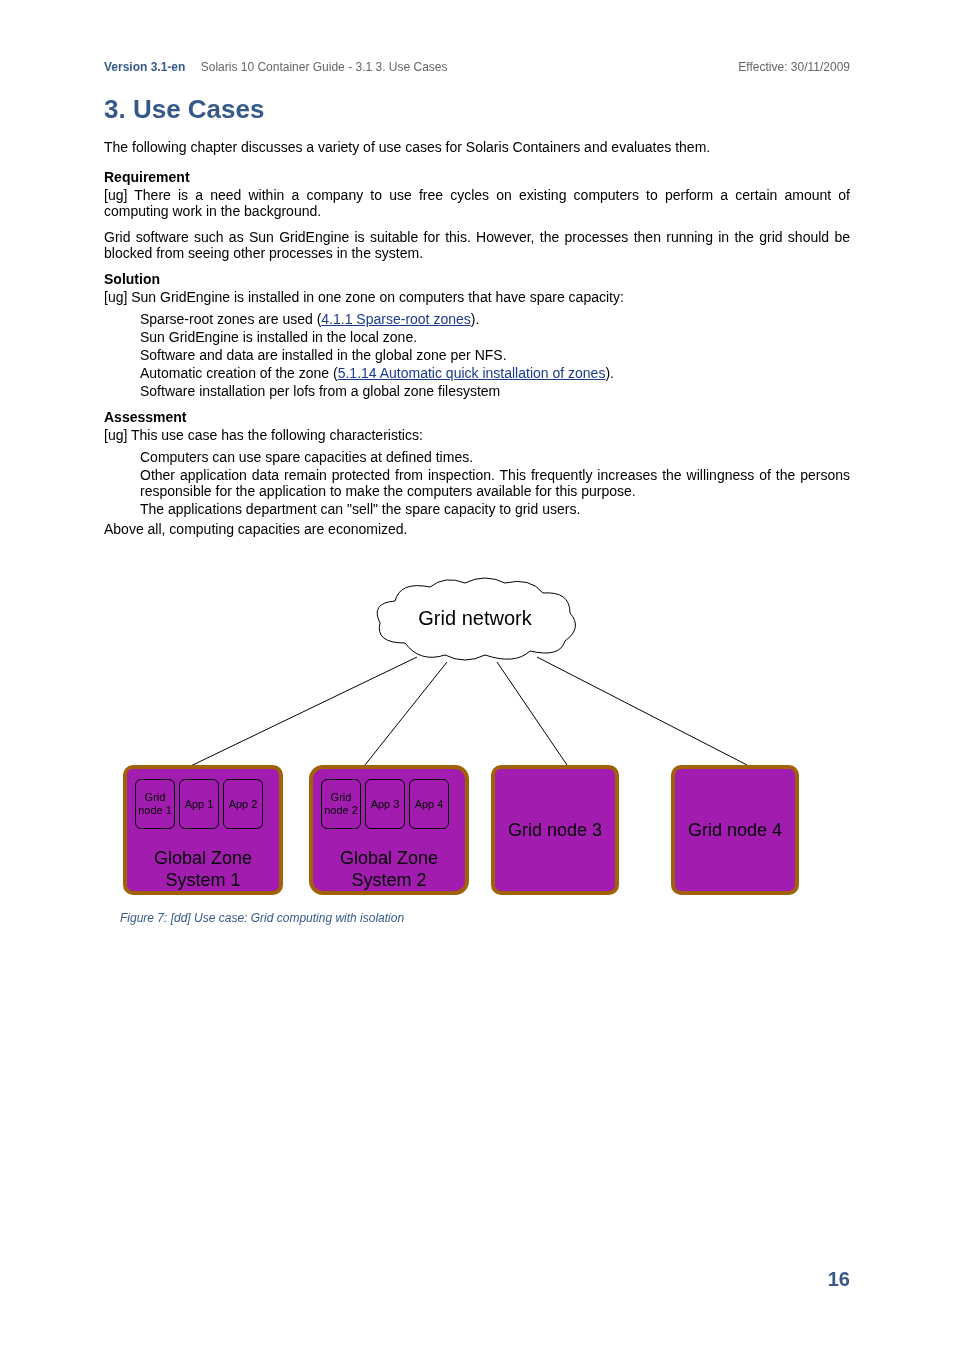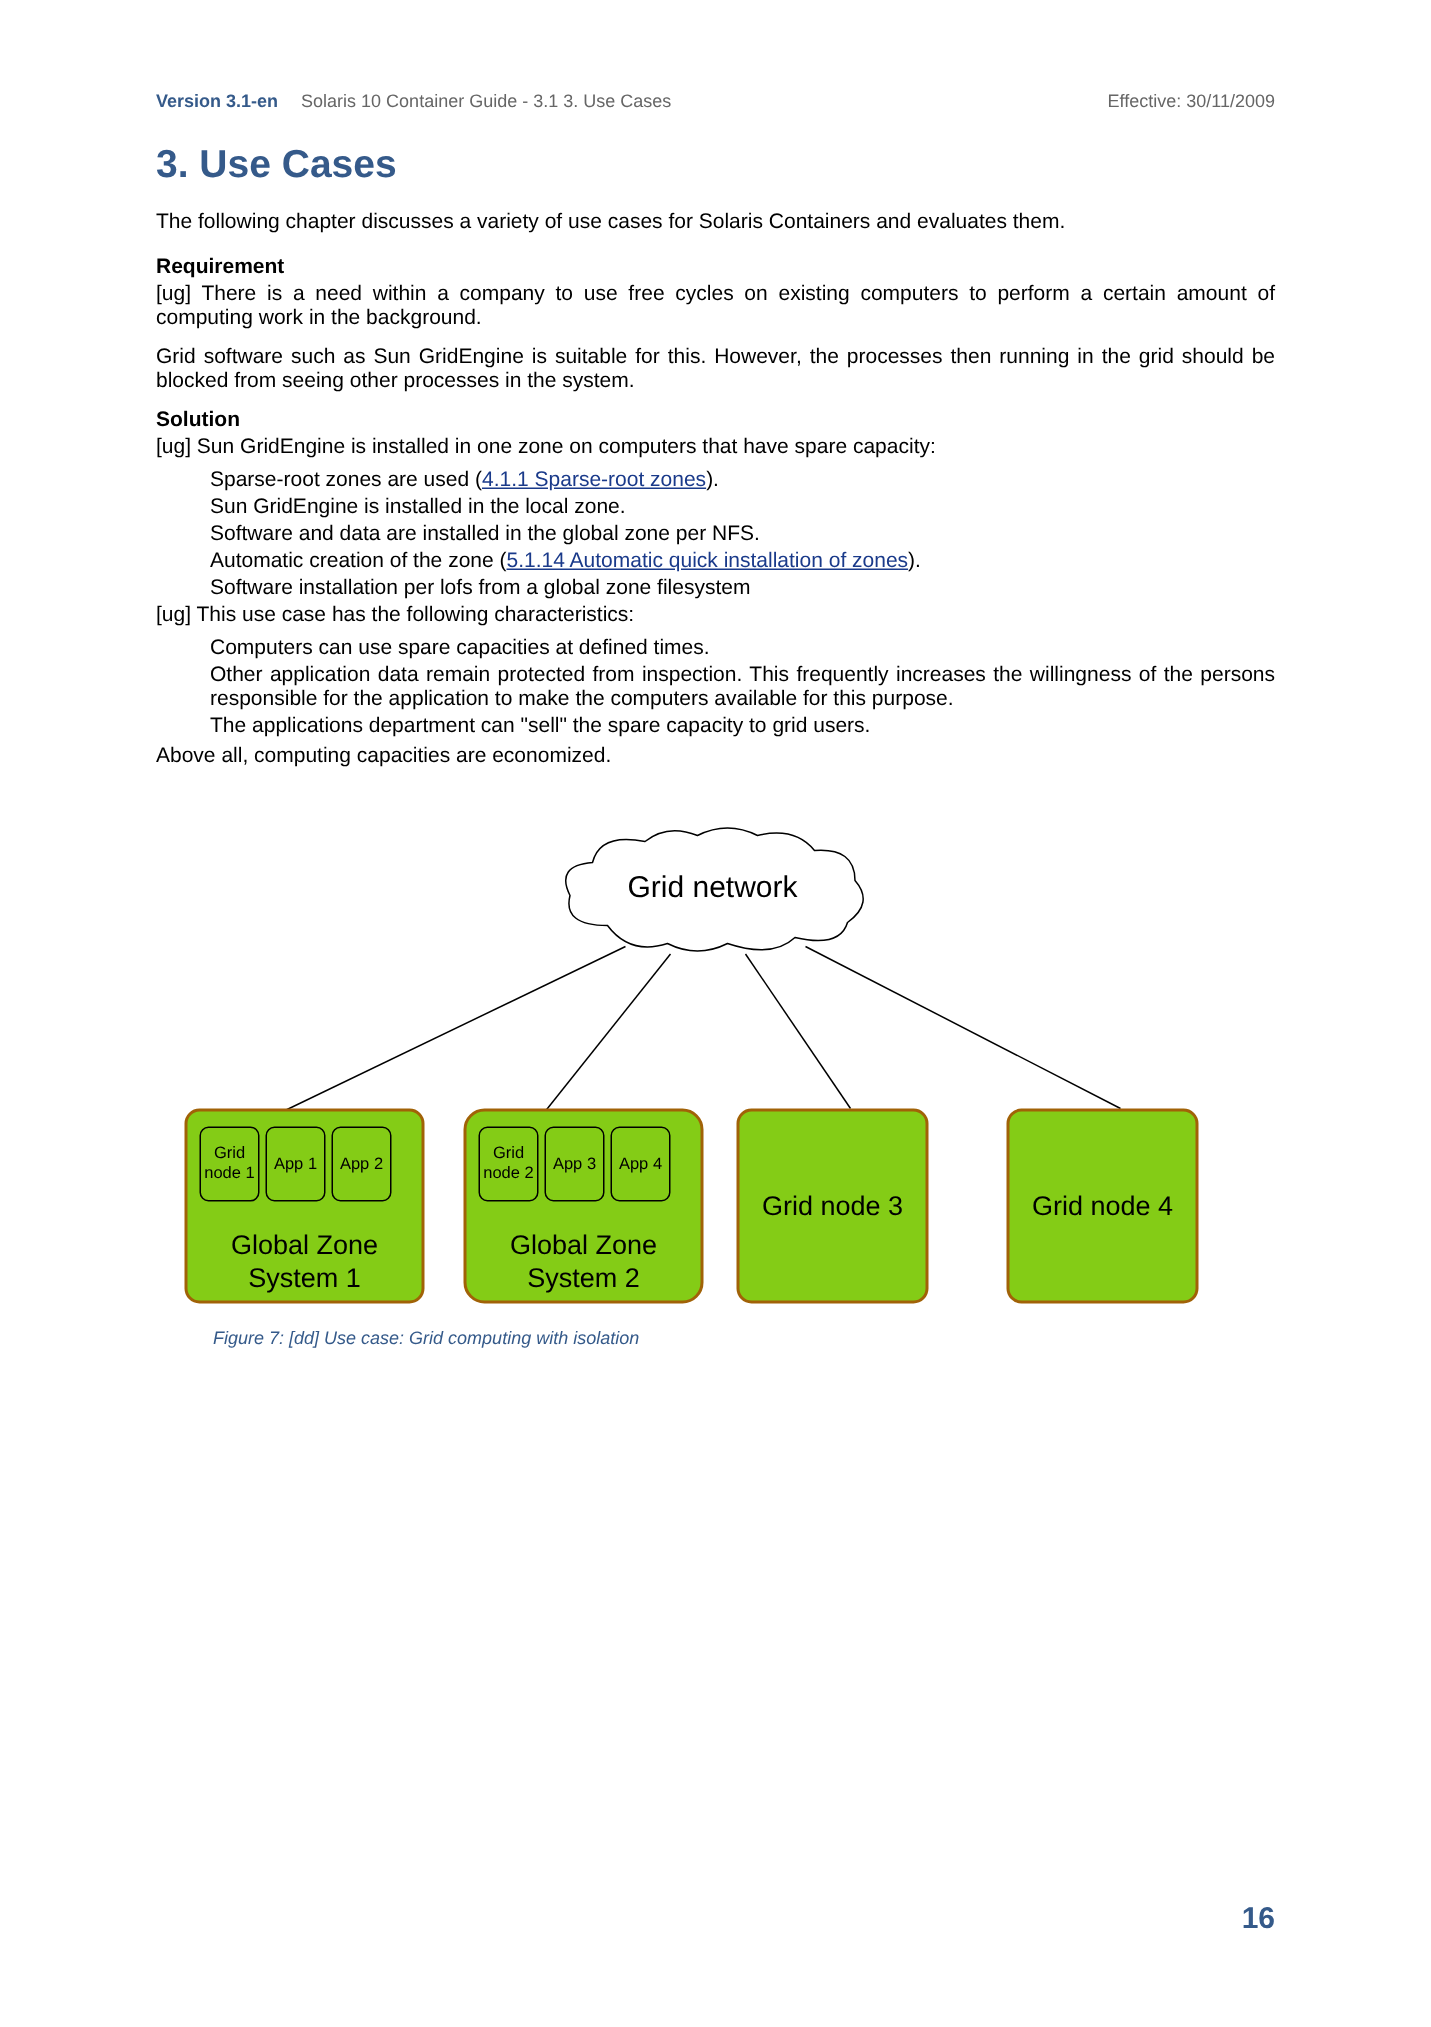--- a/index.html
+++ b/index.html
@@ -68,21 +68,21 @@
     text-decoration: underline;
   }
   .figure-wrap {
     margin-top: 30px;
   }
   .figure-caption {
     color: #355a8a;
     font-style: italic;
     font-size: 12px;
     margin-top: 4px;
-    margin-left: 38px;
+    margin-left: 16px;
   }
   
   .diagram {
     position: relative;
     width: 720px;
     height: 340px;
     margin: 0 auto;
   }
   .cloud {
     position: absolute;
@@ -103,22 +103,22 @@
     left: 0;
     width: 100%;
     font-size: 20px;
   }
   .line-svg {
     position: absolute;
     top: 0; left: 0;
   }
   .nodebox {
     position: absolute;
-    border: 2px solid #a16207;
-    background: #84cc16;
+    border: 4px solid #a16207;
+    background: #a21caf;
     text-align: center;
     box-sizing: border-box;
   }
   .gbox {
     top: 198px;
     width: 160px;
     height: 130px;
     border-radius: 10px;
     padding-top: 78px;
     font-size: 18px;
@@ -183,20 +183,21 @@
 
   <h3 class="subhead">Solution</h3>
   <p class="body" style="margin-bottom:6px;">[ug] Sun GridEngine is installed in one zone on computers that have spare capacity:</p>
 
   <div class="indent"><span>Sparse-root zones are used (</span><a href="#" class="doclink">4.1.1 Sparse-root zones</a><span>).</span></div>
   <div class="indent">Sun GridEngine is installed in the local zone.</div>
   <div class="indent">Software and data are installed in the global zone per NFS.</div>
   <div class="indent"><span>Automatic creation of the zone (</span><a href="#" class="doclink">5.1.14 Automatic quick installation of zones</a><span>).</span></div>
   <div class="indent">Software installation per lofs from a global zone filesystem</div>
 
+  <h3 class="subhead">Assessment</h3>
   <p class="body" style="margin-bottom:6px;">[ug] This use case has the following characteristics:</p>
   <div class="indent">Computers can use spare capacities at defined times.</div>
   <div class="indent" style="text-align:justify;">Other application data remain protected from inspection. This frequently increases the willingness of the persons responsible for the application to make the computers available for this purpose.</div>
   <div class="indent">The applications department can "sell" the spare capacity to grid users.</div>
   <p class="body" style="margin-top:4px;">Above all, computing capacities are economized.</p>
 
   <div class="figure-wrap">
     <div class="diagram">
 
       <svg class="line-svg" width="720" height="340">

